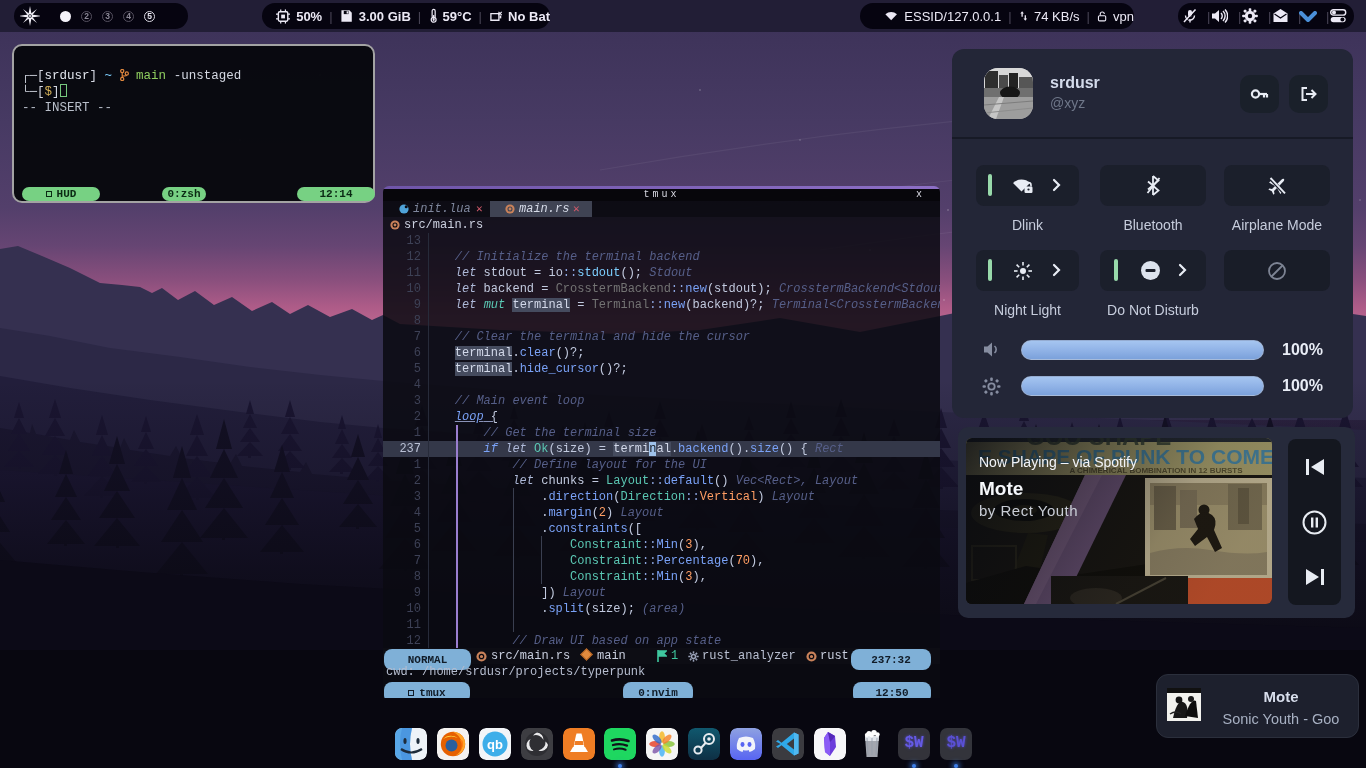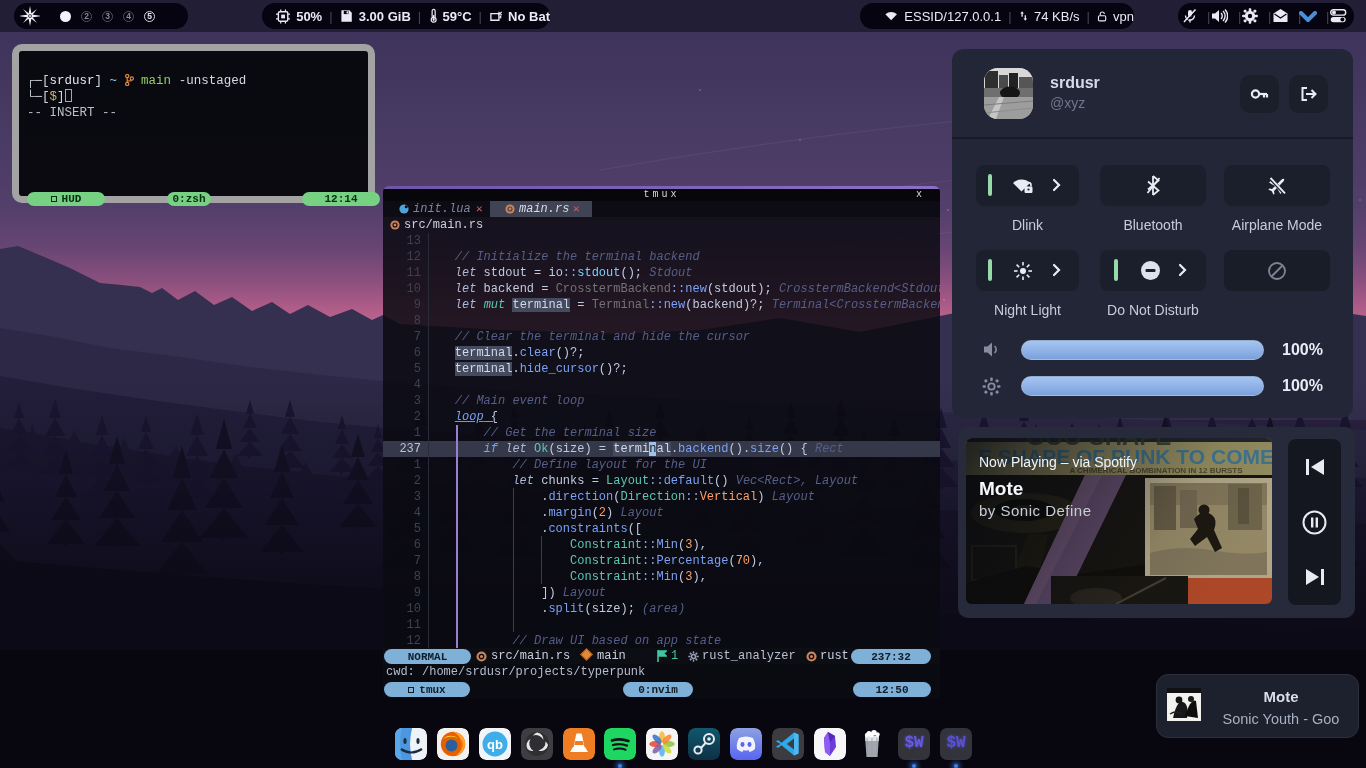--- a/index.html
+++ b/index.html
@@ -17,42 +17,42 @@
 .pill { position:absolute; top:3px; height:26px; background:#060410; border-radius:13px; display:flex; align-items:center; white-space:nowrap; }
 .bar-sep { color:#494556; font-weight:400; padding:0 7px; font-size:13px; }
 .bar-txt { font-size:13px; font-weight:600; color:#ece9f5; }
 
 
 .ws-ring { width:11px; height:11px; border-radius:50%; border:1.5px solid #55505f; color:#8d8a98;
   font-size:8.5px; font-weight:700; display:flex; align-items:center; justify-content:center; }
 
 
 #hud { position:absolute; left:12px; top:44px; width:363px; height:159px; background:rgba(6,7,12,0.95);
-  border-radius:10px; border:7px solid #a3a3a3; font-family:"Liberation Mono",monospace; font-size:12.5px; color:#c9cdd8; }
+  border-radius:10px; border:2px solid #a3a3a3; font-family:"Liberation Mono",monospace; font-size:12.5px; color:#c9cdd8; }
 .hpill { position:absolute; height:14px; background:#77d183; border-radius:7px; color:#0b2a14;
   font-size:11px; font-weight:700; display:flex; align-items:center; justify-content:center; font-family:"Liberation Mono",monospace; }
 
 
 #tmux { position:absolute; left:383px; top:186px; width:557px; height:512px; border-radius:6px 6px 0 0; overflow:hidden;
   font-family:"Liberation Mono",monospace; }
 #tmux-strip { position:absolute; left:0; top:0; width:557px; height:3px; background:linear-gradient(90deg,#6f55a9,#8d6fc6); }
 #tmux-title { position:absolute; left:0; top:3px; width:557px; height:12px; background:rgba(4,4,7,0.96); }
 #tmux-body { position:absolute; left:0; top:15px; width:557px; height:497px; background:rgba(11,10,17,0.86); }
 .trow { position:absolute; left:43px; white-space:pre; font-size:12px; line-height:16px; height:16px; color:#c2cadf; }
 .lnum { position:absolute; left:0; width:38px; text-align:right; font-size:12px; line-height:16px; height:16px; color:#3d4156; }
 .c-com { color:#565f89; font-style:italic; }
 .c-wht { color:#c2cadf; }
 .c-blu { color:#7aa2f7; }
 .c-cyn { color:#7dcfff; }
 .c-tea { color:#5bc8b4; }
 .c-lav { color:#737373; }
 .c-org { color:#ff9e64; }
 .c-op  { color:#8ba3dc; }
 .hlw { background:#454b5e; color:#d3d9ea; }
-.bluepill { position:absolute; height:15px; background:#7fb0d7; border-radius:8px; color:#111c28;
+.bluepill { position:absolute; height:21px; background:#7fb0d7; border-radius:8px; color:#111c28;
   font-size:11px; font-weight:700; display:flex; align-items:center; justify-content:center; }
 
 
 #panel { position:absolute; left:952px; top:49px; width:401px; height:369px; background:#232637; border-radius:12px; }
 .tbtn { position:absolute; height:41px; background:#1b1f2b; border-radius:8px; }
 .gbar { position:absolute; width:4px; height:22px; border-radius:2px; background:#98d9aa; }
 .tlabel { position:absolute; font-size:14px; color:#c6ccdc; text-align:center; }
 .track { position:absolute; width:243px; height:20px; border-radius:10px;
   background:linear-gradient(180deg,#a5c5f0 0%,#93b5e8 45%,#7ba1db 100%); border:1.5px solid rgba(170,180,200,0.55); }
 .pct { position:absolute; font-size:16px; font-weight:700; color:#e9edf6; }
@@ -639,21 +639,21 @@
         <linearGradient id="mg" x1="0" y1="0" x2="1" y2="0.35">
           <stop offset="0" stop-color="rgba(8,10,16,0.85)"></stop>
           <stop offset="0.4" stop-color="rgba(8,10,16,0.45)"></stop>
           <stop offset="0.75" stop-color="rgba(8,10,16,0.16)"></stop>
           <stop offset="1" stop-color="rgba(8,10,16,0.10)"></stop>
         </linearGradient>
       </defs>
     </svg>
     <div class="abs" style="left:13px;top:16px;font-size:14px;color:#f2f4f8;">Now Playing – via Spotify</div>
     <div class="abs" style="left:13px;top:40px;font-size:19px;font-weight:700;color:#f5f7fa;">Mote</div>
-    <div class="abs" style="left:13px;top:64px;font-size:15px;color:#c8ccd5;letter-spacing:0.5px;">by Sonic Define</div>
+    <div class="abs" style="left:13px;top:64px;font-size:15px;color:#c8ccd5;letter-spacing:0.5px;">by Rect Youth</div>
   </div>
   <div id="mctrl">
     <svg class="abs" style="left:16px;top:18px;" width="22" height="20" viewBox="0 0 22 20">
       <rect x="2" y="2" width="3" height="16" fill="#e8ecf2"></rect>
       <polygon points="20,2 20,18 7,10" fill="#e8ecf2"></polygon>
     </svg>
     <svg class="abs" style="left:14px;top:71px;" width="25" height="25" viewBox="0 0 25 25">
       <circle cx="12.5" cy="12.5" r="11" fill="none" stroke="#e8ecf2" stroke-width="2"></circle>
       <rect x="9" y="7.5" width="2.4" height="10" fill="#e8ecf2"></rect>
       <rect x="13.6" y="7.5" width="2.4" height="10" fill="#e8ecf2"></rect>

